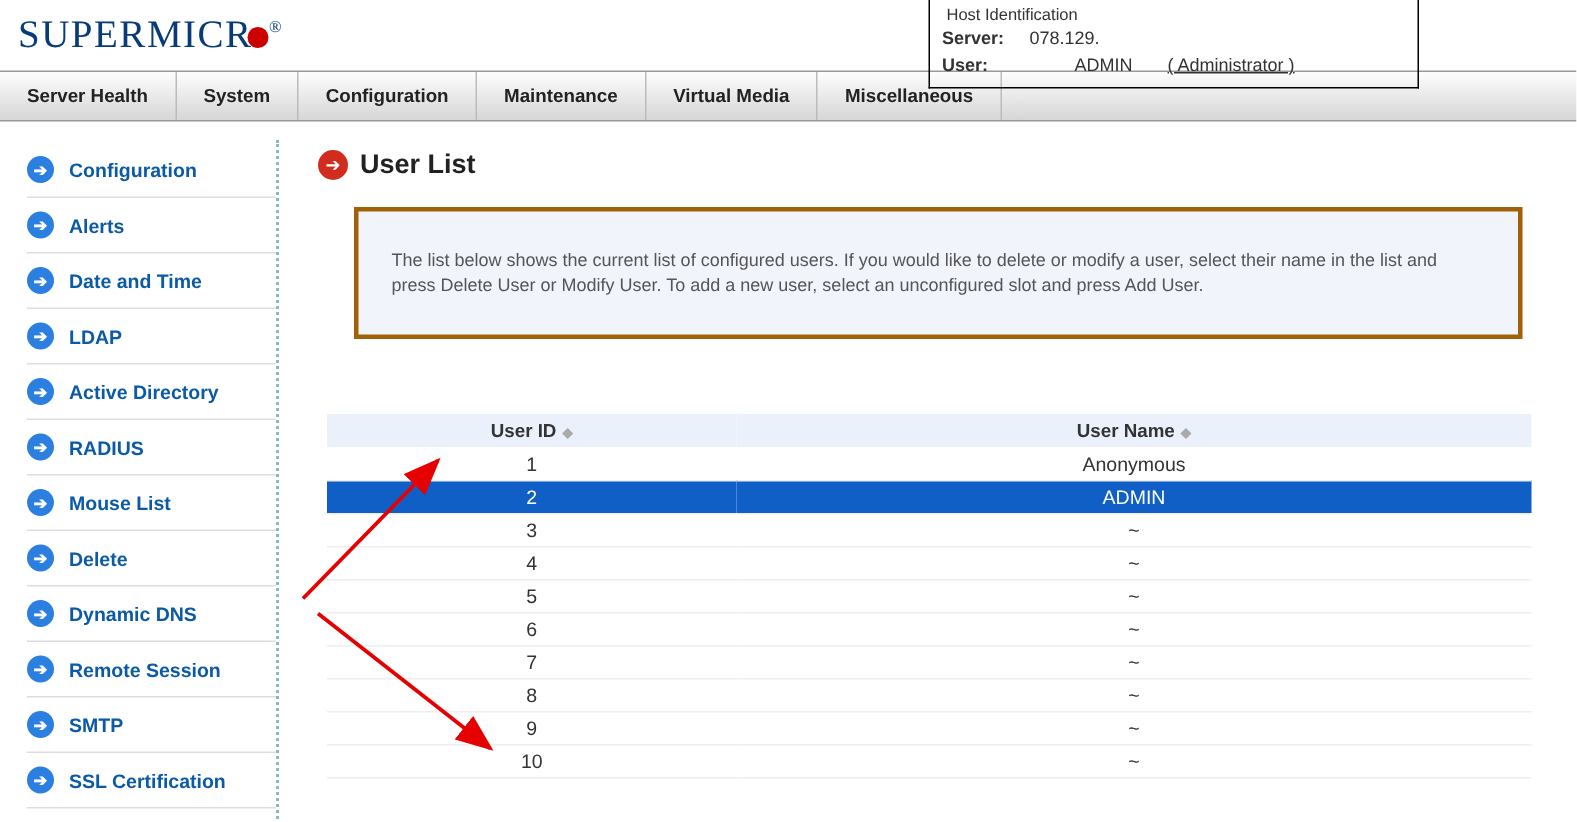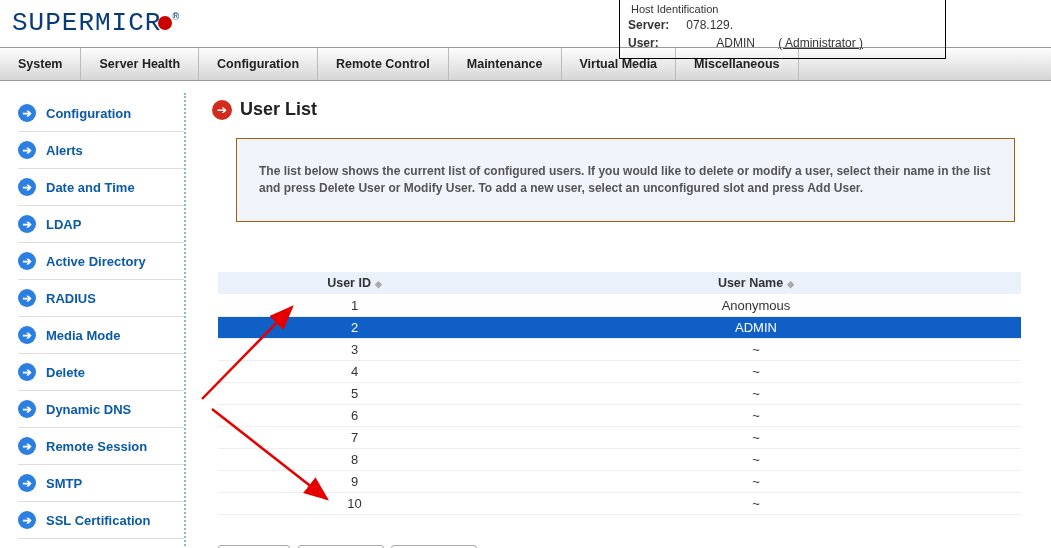--- a/index.html
+++ b/index.html
@@ -1,35 +1,35 @@
 <!DOCTYPE html>
 <html><head>
 <meta charset="utf-8">
 <style>
 * { box-sizing: border-box; margin: 0; padding: 0; }
 body { font-family: Arial, Helvetica, sans-serif; font-size: 13px; color: #333; background: #fff; width: 1051px; }
 .header { position: relative; height: 47px; }
-.logo { position: absolute; top: 8px; left: 12px; font-family: Liberation Mono, monospace; font-size: 26px; letter-spacing: 1px; font-weight: normal; color: #083b7a; }
+.logo { position: absolute; top: 8px; left: 12px; font-family: Liberation Serif, serif; font-size: 26px; letter-spacing: 1px; font-weight: normal; color: #083b7a; }
 .logo .reg { font-size: 11px; vertical-align: super; }
 .logo .dot { display: inline-block; width: 14px; height: 14px; border-radius: 50%; background: #c00; vertical-align: middle; margin-left: -3px; }
 .host-box { position: absolute; top: 0; right: 105px; width: 327px; border: 1px solid #000; border-top: none; padding: 2px 8px 6px; font-size: 12px; }
 .host-box .lbl { font-weight: bold; display: inline-block; width: 55px; }
 .host-box .row { padding: 2px 0; }
 .host-box .role { margin-left: 20px; text-decoration: underline; }
 .topnav { display: flex; height: 34px; border-top: 1px solid #999; border-bottom: 1px solid #999; background: linear-gradient(#fdfdfd, #d6d6d6); }
 .topnav .item { padding: 9px 18px; border-right: 1px solid #bbb; font-weight: bold; font-size: 12.5px; color: #222; cursor: pointer; }
 .main { display: flex; margin-top: 12px; }
 .sidebar { width: 186px; border-right: 2px dotted #8bb; padding: 2px 0 0 18px; }
 .sidebar .navitem { display: flex; align-items: center; padding: 9px 0; border-bottom: 1px solid #ddd; color: #0a5aa6; font-weight: bold; font-size: 13px; cursor: pointer; }
 .sidebar .navitem .arw { display: inline-flex; align-items: center; justify-content: center; width: 18px; height: 18px; border-radius: 50%; background: #2b7fe0; color: #fff; font-size: 11px; margin-right: 10px; }
 .content { flex: 1; padding: 0 36px 0 26px; position: relative; }
 .page-title { display: flex; align-items: center; margin: 6px 0 18px; }
 .page-title .ic { display: inline-flex; align-items: center; justify-content: center; width: 20px; height: 20px; border-radius: 50%; background: #d12c1e; color: #fff; font-size: 12px; margin-right: 8px; }
 .page-title h2 { font-size: 18px; font-weight: bold; color: #222; }
-.introbox { border: 1px solid #a16207; background: #f1f5fb; padding: 24px 22px; margin: 0 0 50px 24px; font-size: 12px; color: #555; line-height: 1.4; font-weight: bold; }
+.introbox { border: 3px solid #a16207; background: #f1f5fb; padding: 24px 22px; margin: 0 0 50px 24px; font-size: 12px; color: #555; line-height: 1.4; }
 .usertable { width: 100%; border-collapse: collapse; margin-left: 6px; }
 .usertable th { background: #eaf1fb; color: #333; font-weight: bold; font-size: 12.5px; padding: 4px; border-bottom: 1px solid #fff; margin-left: 16px; }
 .usertable td { text-align: center; padding: 3px; font-size: 13px; border-bottom: 1px solid #eee; }
 .usertable tr.selected td { background: #0f5fc6; color: #fff; }
 .usertable th .sort { font-size: 9px; color: #aaa; margin-left: 4px; }
 .col-id { width: 34%; }
 .buttons { margin: 30px 0 10px 6px; }
 .buttons button { font-size: 12px; padding: 3px 10px; margin-right: 4px; border: 1px solid #aaa; border-radius: 3px; background: linear-gradient(#fff,#eee); cursor: pointer; }
 .annot { position: absolute; pointer-events: none; }
 </style>
@@ -48,24 +48,23 @@
     </div>
     <div class="row">
       <span class="lbl">User:</span>
       <span style="margin-left:30px;">ADMIN</span>
       <span class="role">( Administrator )</span>
     </div>
   </div>
 </div>
 
 <div class="topnav" id="topnav">
+    <div class="item">Server Health</div>
     <div class="item">System</div>
-    <div class="item">Server Health</div>
     <div class="item">Configuration</div>
-    <div class="item">Remote Control</div>
     <div class="item">Maintenance</div>
     <div class="item">Virtual Media</div>
     <div class="item">Miscellaneous</div>
   </div>
 
 <div class="main">
   <div class="sidebar" id="sidebar">
       <div class="navitem">
         <span class="arw">➔</span>
         <span>Configuration</span>
@@ -85,21 +84,21 @@
       <div class="navitem">
         <span class="arw">➔</span>
         <span>Active Directory</span>
       </div>
       <div class="navitem">
         <span class="arw">➔</span>
         <span>RADIUS</span>
       </div>
       <div class="navitem">
         <span class="arw">➔</span>
-        <span>Media Mode</span>
+        <span>Mouse List</span>
       </div>
       <div class="navitem">
         <span class="arw">➔</span>
         <span>Delete</span>
       </div>
       <div class="navitem">
         <span class="arw">➔</span>
         <span>Dynamic DNS</span>
       </div>
       <div class="navitem">

